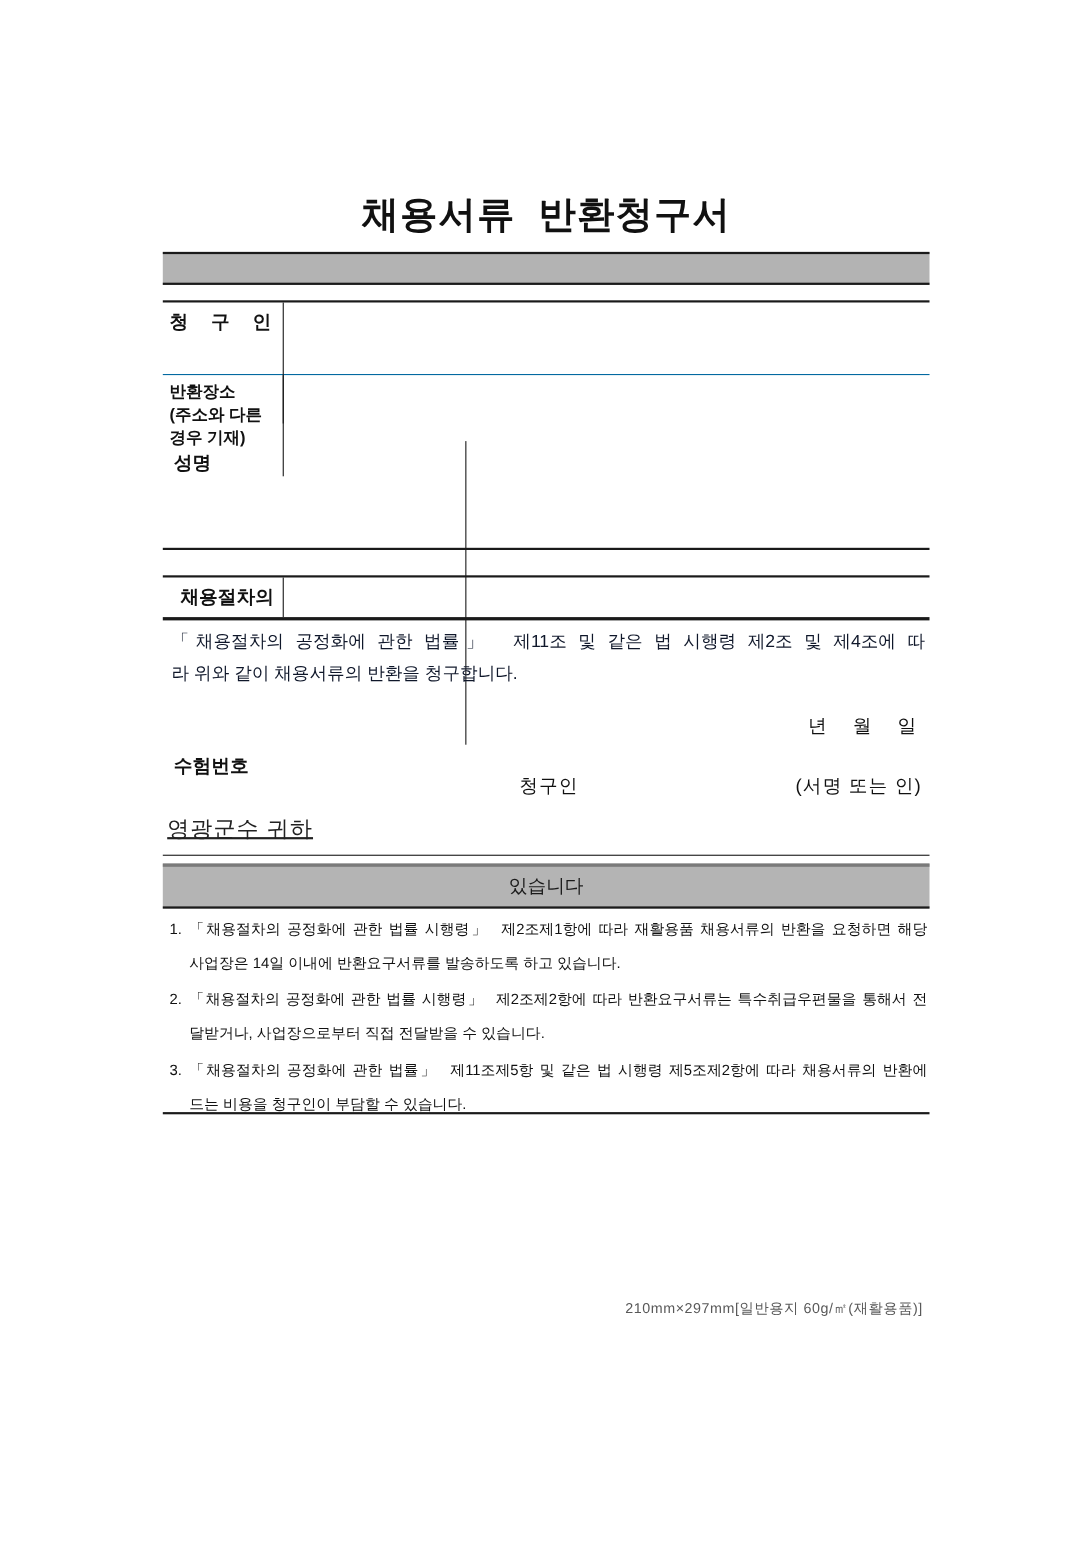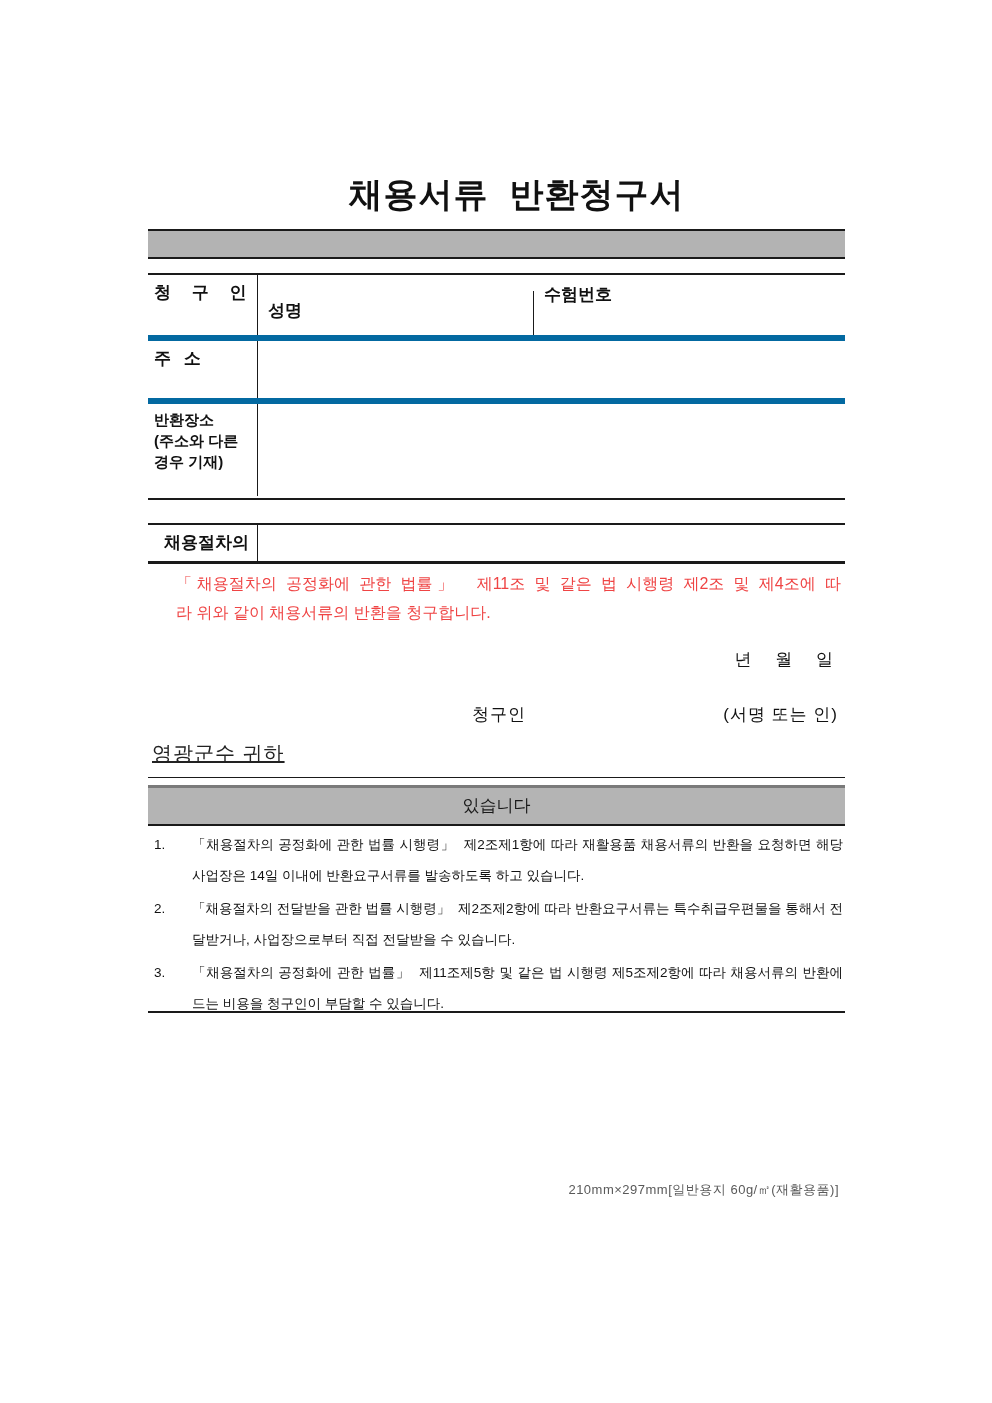--- a/index.html
+++ b/index.html
@@ -5,21 +5,21 @@
   html,body{margin:0;padding:0;background:#e8e8e8;}
   .page{
     position:relative;
     width:992px;height:1403px;
     margin:0 auto;
     background:#ffffff;
     font-family:"Liberation Sans","DejaVu Sans",sans-serif;
     color:#111;
     overflow:hidden;
   }
-  .pre{white-space:pre-wrap;margin-left:20px;}
+  .pre{white-space:pre-wrap;}
 
   
   .title{
     position:absolute;top:172px;left:148px;width:697px;
     text-align:center;font-size:34px;font-weight:bold;
     letter-spacing:1px;white-space:pre;color:#111;
   }
 
   
   .top-band{
@@ -29,21 +29,21 @@
   }
 
   
   .tbl{
     position:absolute;left:148px;width:697px;box-sizing:border-box;
     border-top:2px solid #1a1a1a;border-bottom:2px solid #1a1a1a;
   }
   .tbl1{top:273px;height:227px;}
   .tbl2{top:523px;height:41px;border-top-width:2px;border-bottom-width:3px;}
   .trow{display:flex;box-sizing:border-box;}
-  .trow.b{border-bottom:6px solid #0369a1;}
+  .trow.b{border-bottom:1px solid #0369a1;flex-direction:column;}
   .lblcell{
     width:110px;box-sizing:border-box;flex:0 0 110px;
     border-right:1.5px solid #1a1a1a;
     font-weight:bold;font-size:17px;
     padding:8px 0 0 6px;line-height:20px;
   }
   .fieldlbl{
     box-sizing:border-box;font-weight:bold;font-size:17px;
     padding:8px 0 0 10px;
   }
@@ -51,21 +51,21 @@
   .cell-grow{flex:1 1 auto;}
   .fill-area{flex:1 1 auto;}
   .ws-wide{word-spacing:16px;}
   .ws-mid{word-spacing:8px;}
   .note-lines{font-size:15px;line-height:21px;font-weight:bold;white-space:pre-line;}
   .lbl-return-docs{display:flex;align-items:center;padding:0 0 0 16px;}
 
   
   .bodytext{
     position:absolute;top:569px;left:148px;width:697px;
-    font-size:16px;line-height:29px;color:#ef4444;
+    font-size:16px;line-height:29px;color:#0f172a;
     padding:0;box-sizing:border-box;
   }
   .bodytext .ln{padding:0 4px 0 8px;}
   .justfill{text-align:justify;text-align-last:justify;}
 
   
   .dateline{
     position:absolute;top:648px;left:148px;width:697px;
     box-sizing:border-box;text-align:right;padding-right:12px;
     font-size:17px;word-spacing:19px;
@@ -132,24 +132,20 @@
       <div class="lblcell ws-wide">청 구 인</div>
       <div class="fieldlbl cell-name">
         <span>성명</span>
         <span></span>
       </div>
       <div class="fieldlbl cell-grow">
         <span>수험번호</span>
         <span></span>
       </div>
     </div>
-    <div class="trow b" style="height:63px;">
-      <div class="lblcell ws-mid">주 소</div>
-      <div class="fill-area"><span></span></div>
-    </div>
     <div class="trow" style="height:92px;">
       <div class="lblcell note-lines" style="padding-top:5px;">반환장소
 (주소와 다른
 경우 기재)</div>
       <div class="fill-area"><span></span></div>
     </div>
   </div>
 
   <div class="tbl tbl2">
     <div class="trow" style="height:36px;">
@@ -177,21 +173,21 @@
   <div class="notice-bar">있습니다</div>
 
   <div class="notices">
     <div class="nitem">
       <span class="num">1.</span>
       <div class="l pre justfill">「채용절차의 공정화에 관한 법률 시행령」  제2조제1항에 따라 재활용품 채용서류의 반환을 요청하면 해당</div>
       <div class="l pre">사업장은 14일 이내에 반환요구서류를 발송하도록 하고 있습니다.</div>
     </div>
     <div class="nitem">
       <span class="num">2.</span>
-      <div class="l pre justfill">「채용절차의 전달받을 관한 법률 시행령」  제2조제2항에 따라 반환요구서류는 특수취급우편물을 통해서 전</div>
+      <div class="l pre justfill">「채용절차의 공정화에 관한 법률 시행령」  제2조제2항에 따라 반환요구서류는 특수취급우편물을 통해서 전</div>
       <div class="l pre">달받거나, 사업장으로부터 직접 전달받을 수 있습니다.</div>
     </div>
     <div class="nitem">
       <span class="num">3.</span>
       <div class="l pre justfill">「채용절차의 공정화에 관한 법률」  제11조제5항 및 같은 법 시행령 제5조제2항에 따라 채용서류의 반환에</div>
       <div class="l pre">드는 비용을 청구인이 부담할 수 있습니다.</div>
     </div>
   </div>
 
   <div class="rule-thick" style="top:1011px;"></div>

